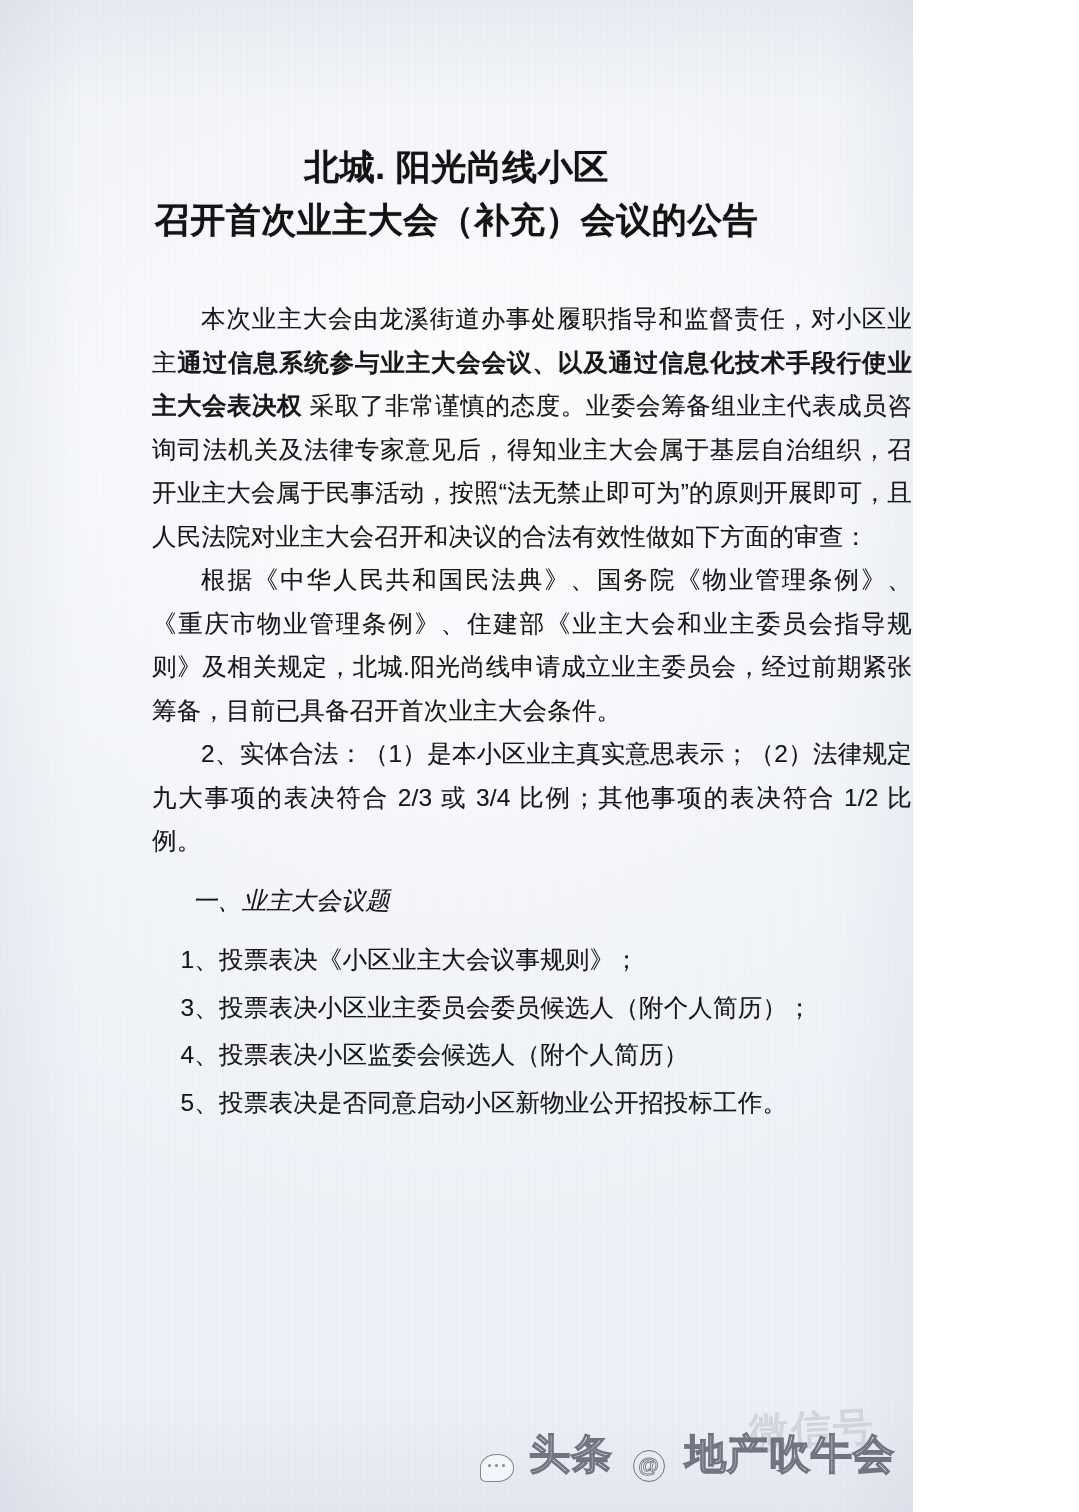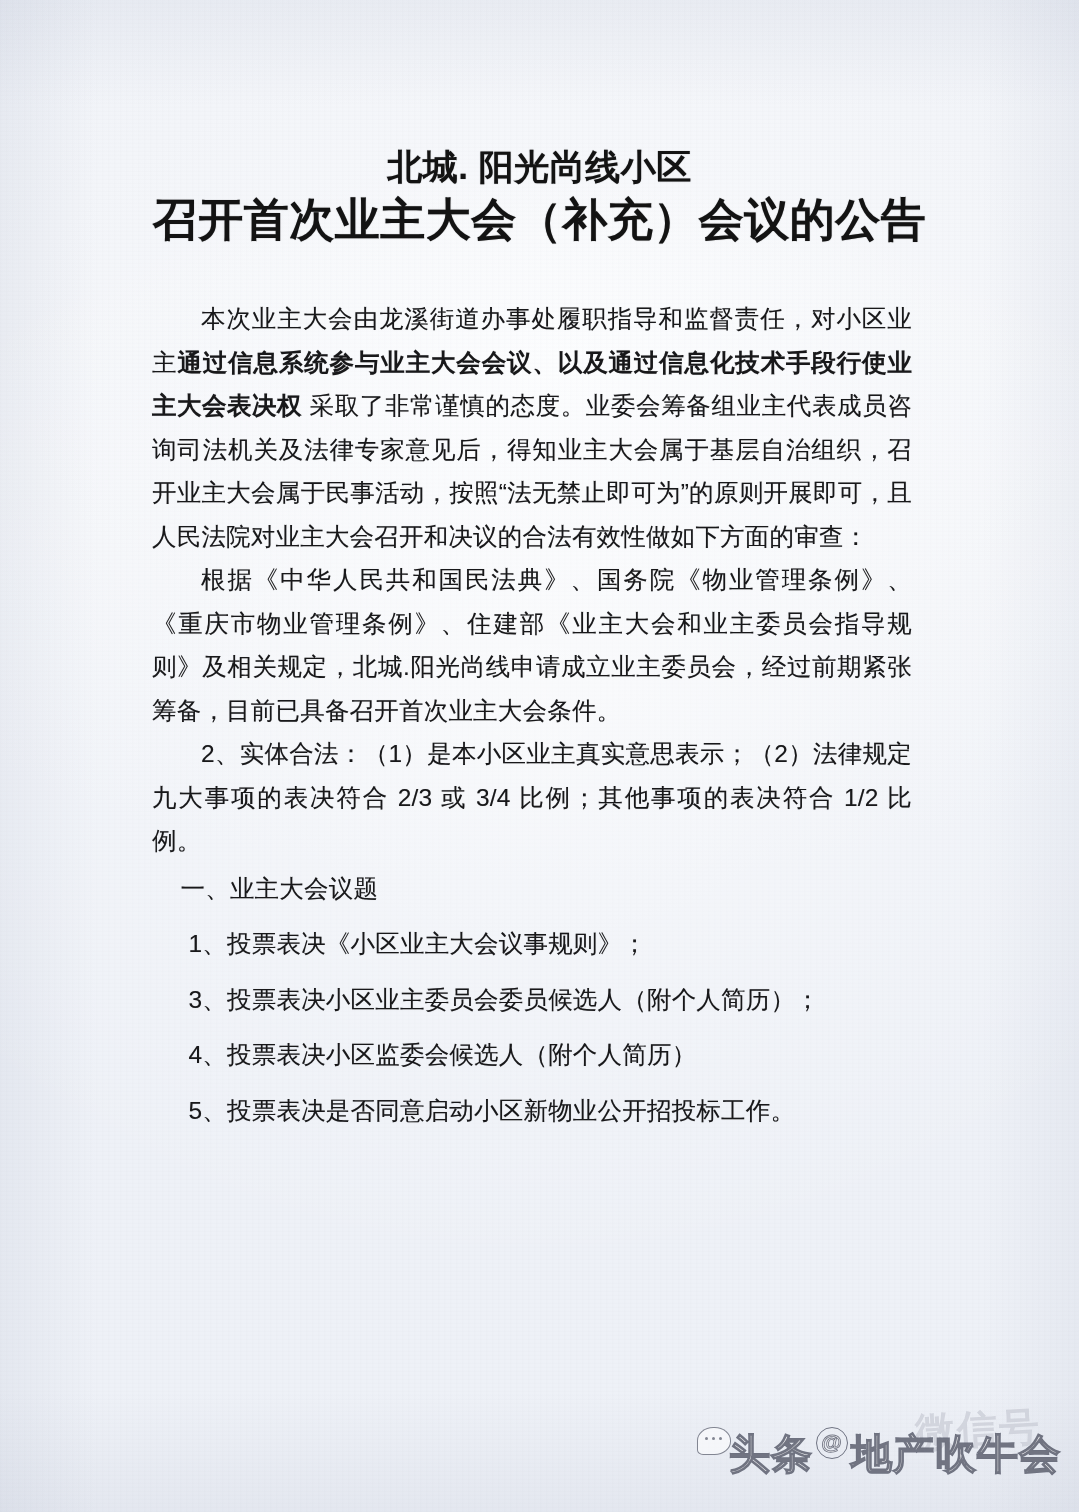--- a/index.html
+++ b/index.html
@@ -10,21 +10,21 @@
     width: 1079px;
     height: 1512px;
     overflow: hidden;
     font-family: "Liberation Sans", "DejaVu Sans", sans-serif;
     background: #ffffff;
   }
 
   
   #page {
     position: relative;
-    width: 1079px;
+    width: 913px;
     height: 1512px;
     background:
       radial-gradient(ellipse 900px 520px at 52% 24%, #fbfcfe 0%, #f3f5f9 62%, #eef1f7 100%),
       linear-gradient(175deg, #f4f6fa 0%, #f1f3f8 38%, #eef1f7 68%, #f6f7fb 100%);
     overflow: hidden;
   }
   
   #page::before {
     content: "";
     position: absolute;
@@ -62,21 +62,21 @@
     text-align: center;
     color: #131313;
     font-weight: 700;
     font-size: 35px;
     line-height: 53px;
     letter-spacing: 0.5px;
     text-shadow: 0 0 1px rgba(0,0,0,0.45);
   }
   .doc-title .line2 {
     display: block;
-    font-size: 45px;
+    font-size: 35px;
   }
 
   
   .body-block {
     position: absolute;
     left: 152px;
     top: 297px;
     width: 760px;
     color: #18181a;
     font-size: 24.5px;
@@ -93,25 +93,26 @@
   .para b, .para strong {
     font-weight: 700;
     letter-spacing: 0.1px;
   }
 
   
   .agenda {
     margin-top: 0;
   }
   .agenda-head {
+    margin: 16px;
+    text-indent: 1em;
+    font-style: italic;
+  }
+  .agenda-item {
     margin: 4px;
-    text-indent: 1em;
-  }
-  .agenda-item {
-    margin: 12px;
     text-indent: 1em;
   }
 
   
   .wm-layer {
     position: absolute;
     z-index: 5;
     pointer-events: none;
     white-space: nowrap;
   }
@@ -130,22 +131,22 @@
   .wm-main {
     right: 18px;
     bottom: 30px;
     font-size: 41px;
     font-weight: 700;
     letter-spacing: 1px;
     color: rgba(255,255,255,0.82);
     -webkit-text-stroke: 1.3px rgba(60,64,82,0.72);
     text-stroke: 1.3px rgba(60,64,82,0.72);
     display: flex;
-    align-items: flex-start;
-    gap: 0;
+    align-items: flex-end;
+    gap: 17px;
   }
   .wm-bubble {
     display: inline-block;
     width: 32px;
     height: 26px;
     border: 1.4px solid rgba(60,64,82,0.62);
     border-radius: 48% 48% 48% 18%;
     background: rgba(255,255,255,0.55);
     position: relative;
     margin-right: -2px;

